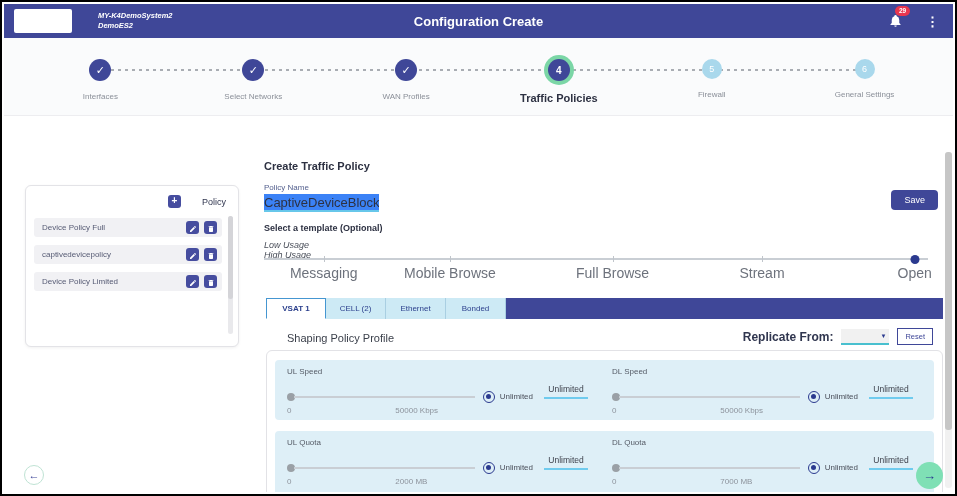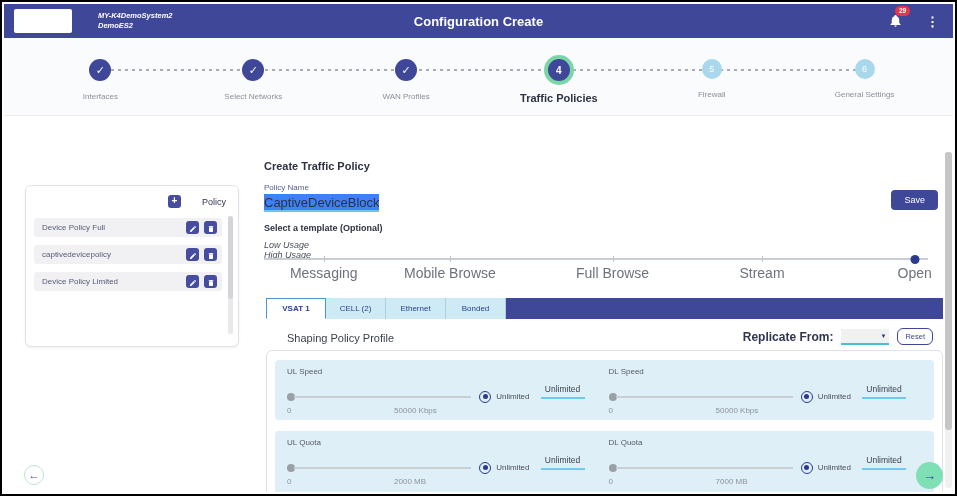--- a/index.html
+++ b/index.html
@@ -74,25 +74,25 @@
   .if-tab.active { background:#fff; border:1px solid #4596d1; border-bottom-color:#fff; font-weight:bold; }
   .if-fill { flex:1; background:#3f4798; }
 
   
   .shape-row { position:absolute; top:178px; left:2px; right:2px; height:20px; }
   .shape-title { position:absolute; left:5px; top:4px; font-size:11px; color:#3a3f4a;margin-left:16px; }
   .rep-group { position:absolute; right:0; top:0; display:flex; align-items:center; gap:8px; }
   .rep-label { font-size:12px; font-weight:bold; color:#30364f; }
   .rep-select { width:48px; height:16px; background:#f1f1f1; border-bottom:2px solid #49c0cf; display:flex; align-items:center; justify-content:flex-end; padding-right:3px; cursor:pointer; }
   .rep-select .arr { font-size:6px; color:#2b3a8f; }
-  .reset-btn { background:#fff; border:1px solid #3f4798; color:#3f4798; border-radius:6px; font-size:7.5px; padding:3px 7px; cursor:pointer; }
+  .reset-btn { background:#fff; border:1px solid #3f4798; color:#3f4798; border-radius:0; font-size:7.5px; padding:3px 7px; cursor:pointer; }
 
   
   .shape-card { position:absolute; top:200px; left:2px; right:10px; height:200px; border:1px solid #e2e2e6; border-radius:6px; background:#fff; padding:9px 8px; }
-  .sg-panel { background:#deeff7; border-radius:4px; display:flex; padding:7px 16px 4px 0; }
+  .sg-panel { background:#deeff7; border-radius:4px; display:flex; padding:7px 9px 4px 0; }
   .sg-panel + .sg-panel { margin-top:11px; padding-bottom:20px; }
   .sgroup { width:50%; padding:0 12px; position:relative; }
   .sg-label { font-size:8px; color:#555b66; }
   .sg-row { display:flex; align-items:center; margin-top:13px; }
   .sg-dot { width:8px; height:8px; border-radius:50%; background:#9aa0a6; flex:none; cursor:pointer; }
   .sg-track { flex:1; height:2px; background:#c9ced4; margin-left:-1px; }
   .radio { width:12px; height:12px; border:1.5px solid #2b3a8f; border-radius:50%; margin-left:8px; flex:none; display:flex; align-items:center; justify-content:center; cursor:pointer; }
   .radio .rd { width:5px; height:5px; border-radius:50%; background:#2b3a8f; }
   .radio-lbl { font-size:8px; color:#4a4f5a; margin-left:5px; white-space:nowrap; }
   .unl-field { width:44px; margin-left:11px; border-bottom:2px solid #6fcbee; font-size:8.5px; color:#3b3f4a; text-align:center; padding-bottom:3px; position:relative; top:-5px; }

